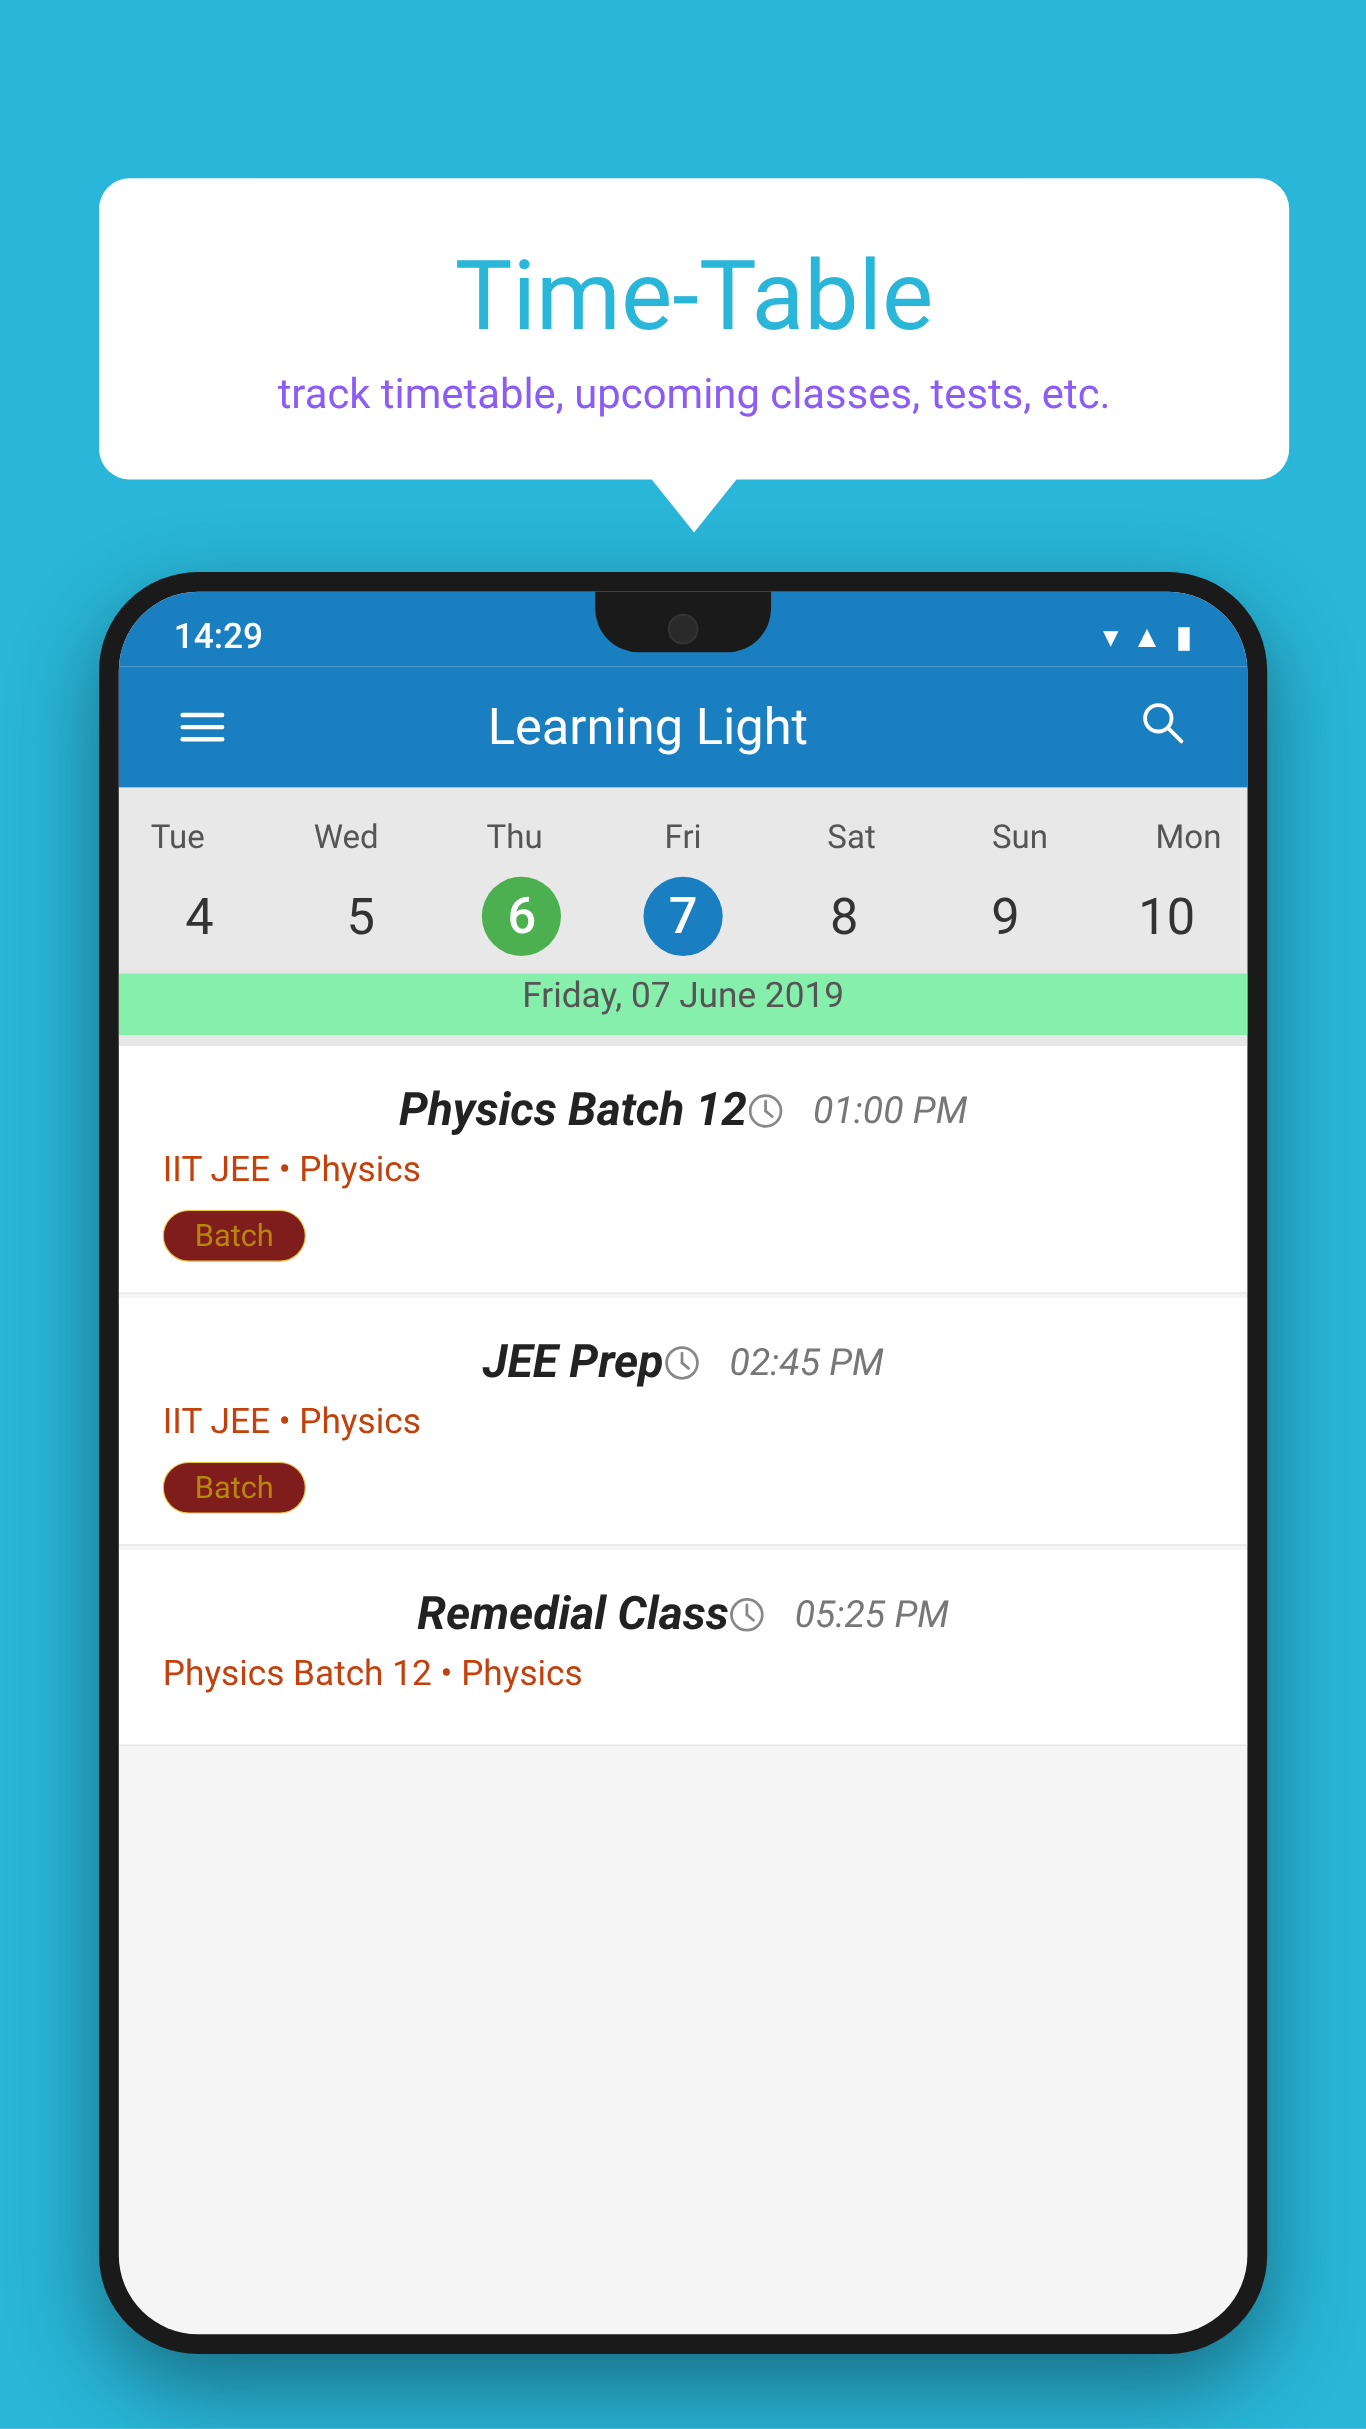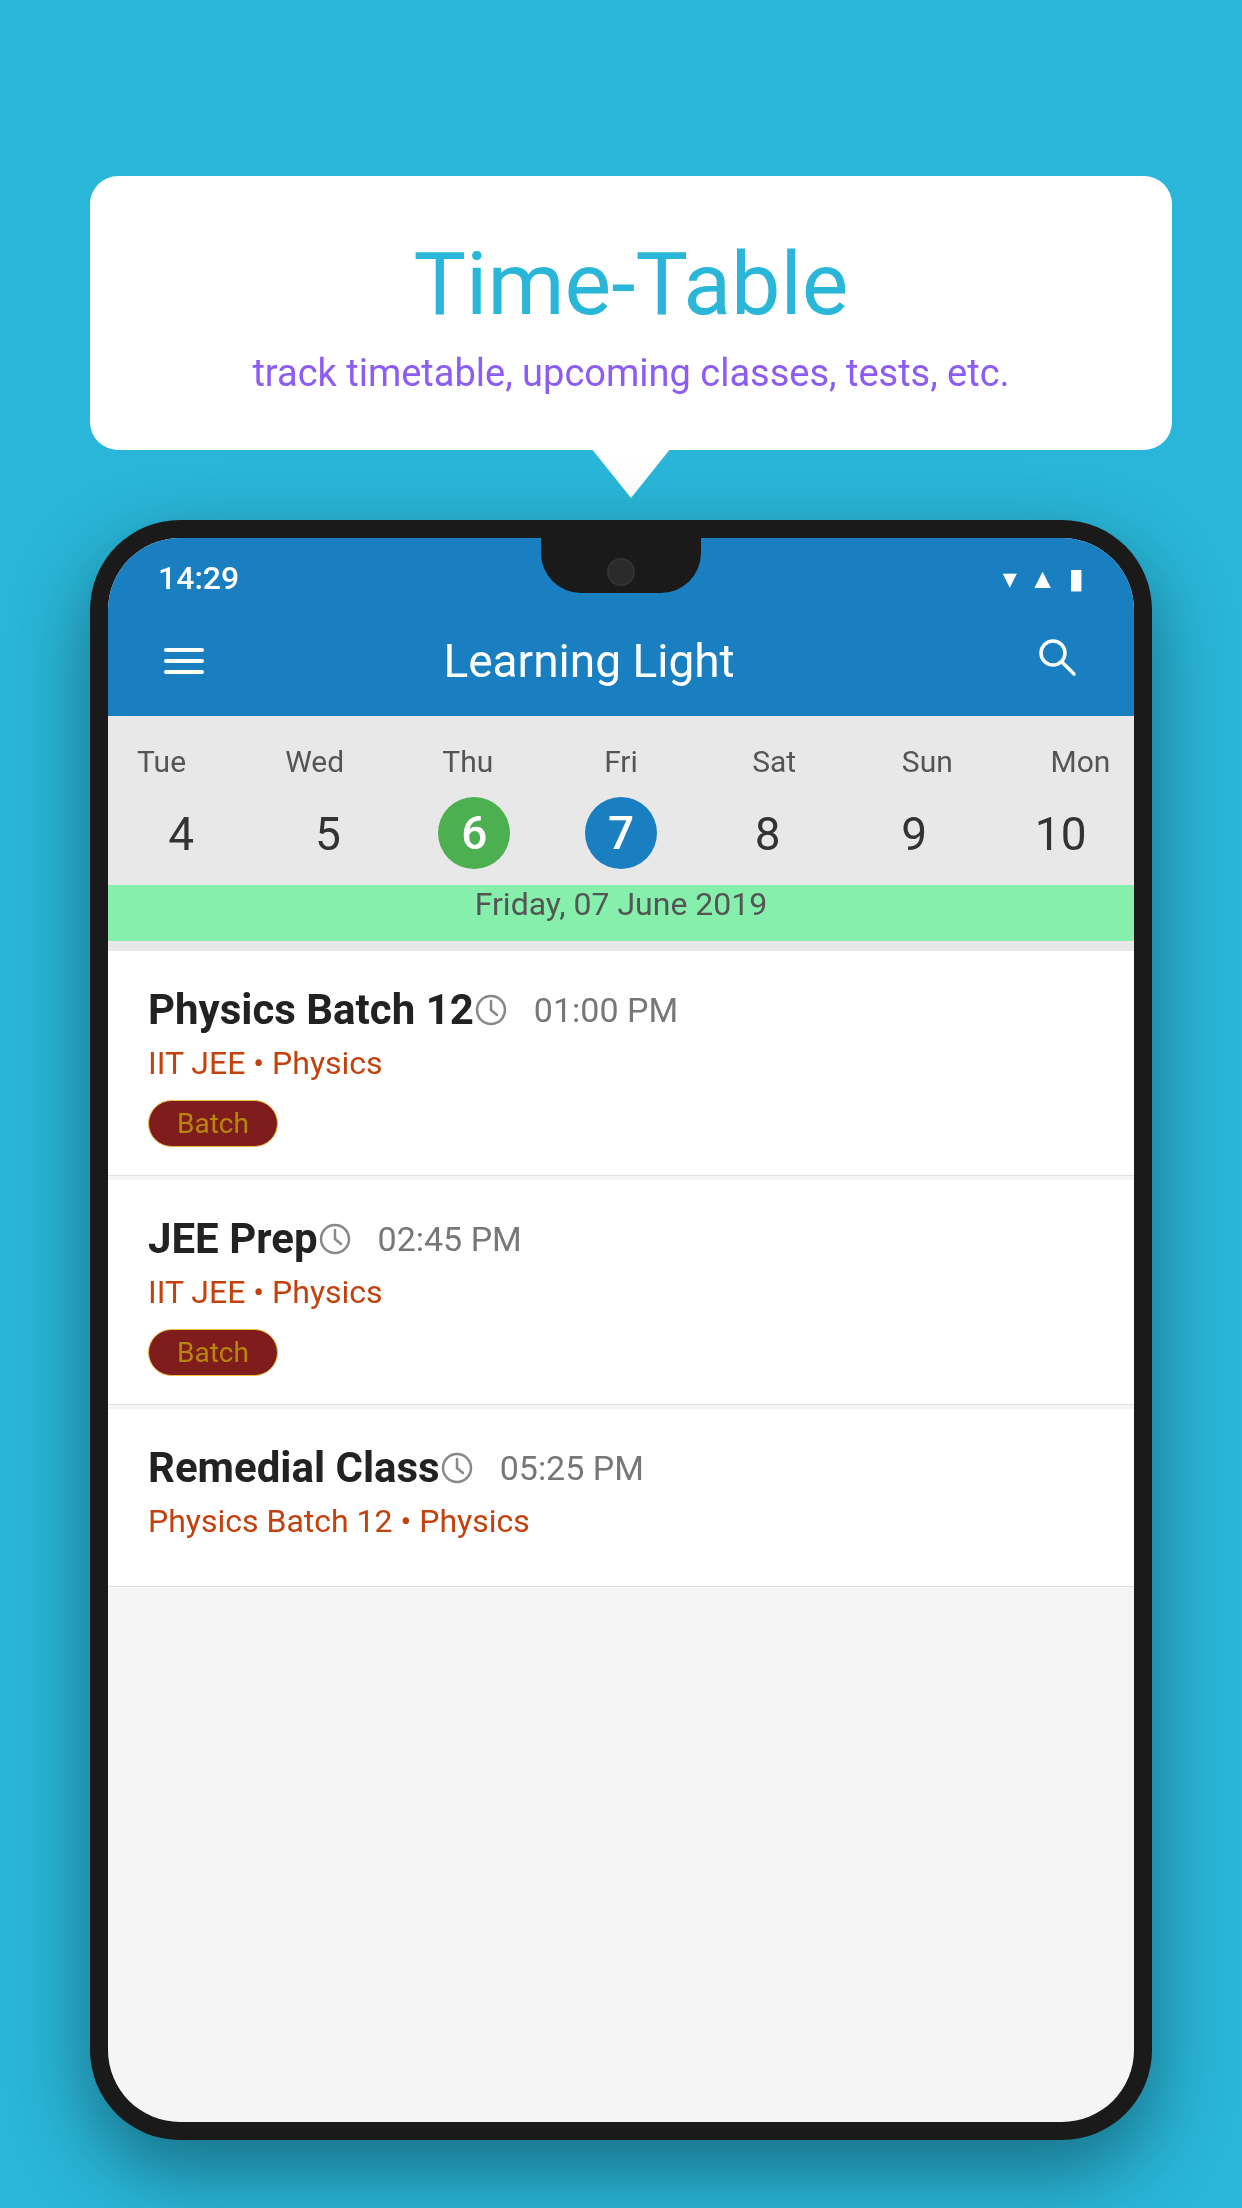--- a/index.html
+++ b/index.html
@@ -9,21 +9,21 @@
       height: 2208px;
       background-color: #29b6d8;
       font-family: 'Roboto', Arial, sans-serif;
       overflow: hidden;
       position: relative;
     }
 
     
     .speech-bubble-container {
       position: absolute;
-      top: 176px;
+      top: 162px;
       left: 70px;
       right: 70px;
       display: flex;
       flex-direction: column;
       align-items: center;
       margin-left: 20px;
     }
 
     .speech-bubble {
       background: white;
@@ -251,23 +251,24 @@
 
     .schedule-item {
       background: white;
       margin-bottom: 4px;
       padding: 34px 40px 28px 40px;
       border-bottom: 1px solid #e0e0e0;
     }
 
     .schedule-item-header {
       display: flex;
-      justify-content: flex-start;
+      justify-content: center;
       align-items: center;
       margin-bottom: 10px;
+      font-style: italic;
     }
 
     .schedule-item-title {
       font-size: 42px;
       font-weight: 700;
       color: #222;
     }
 
     .schedule-item-time {
       display: flex;

